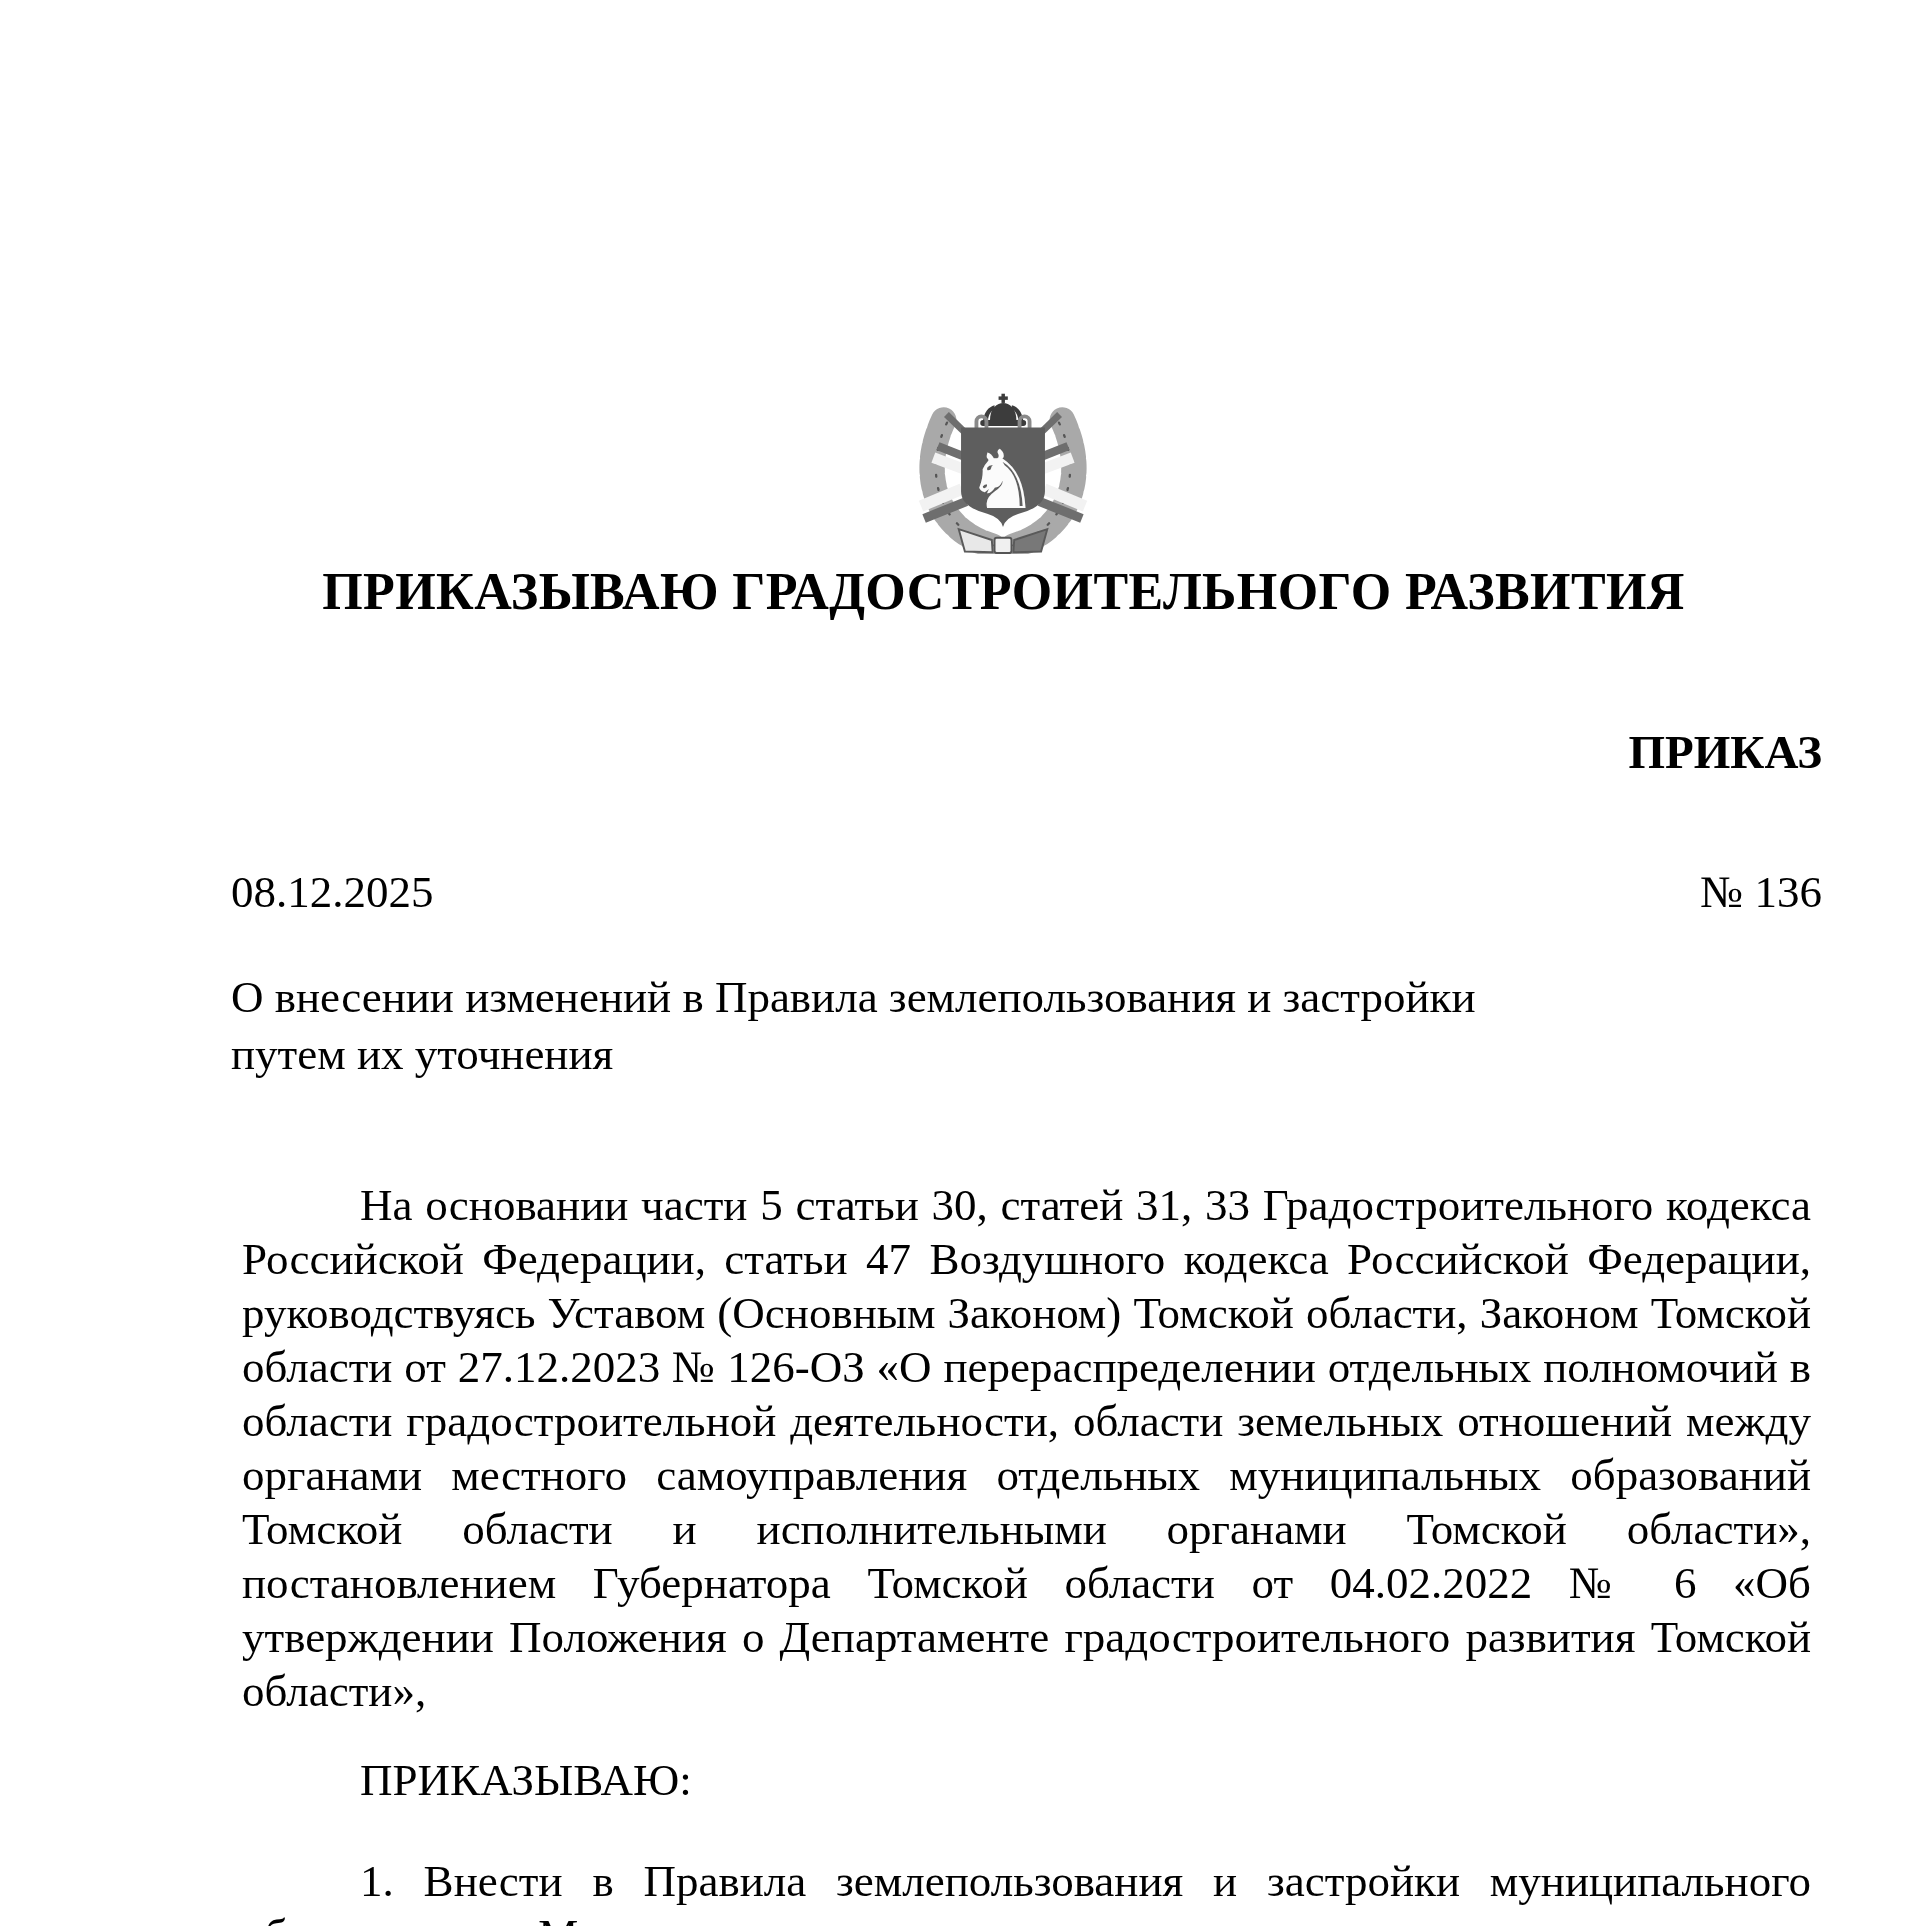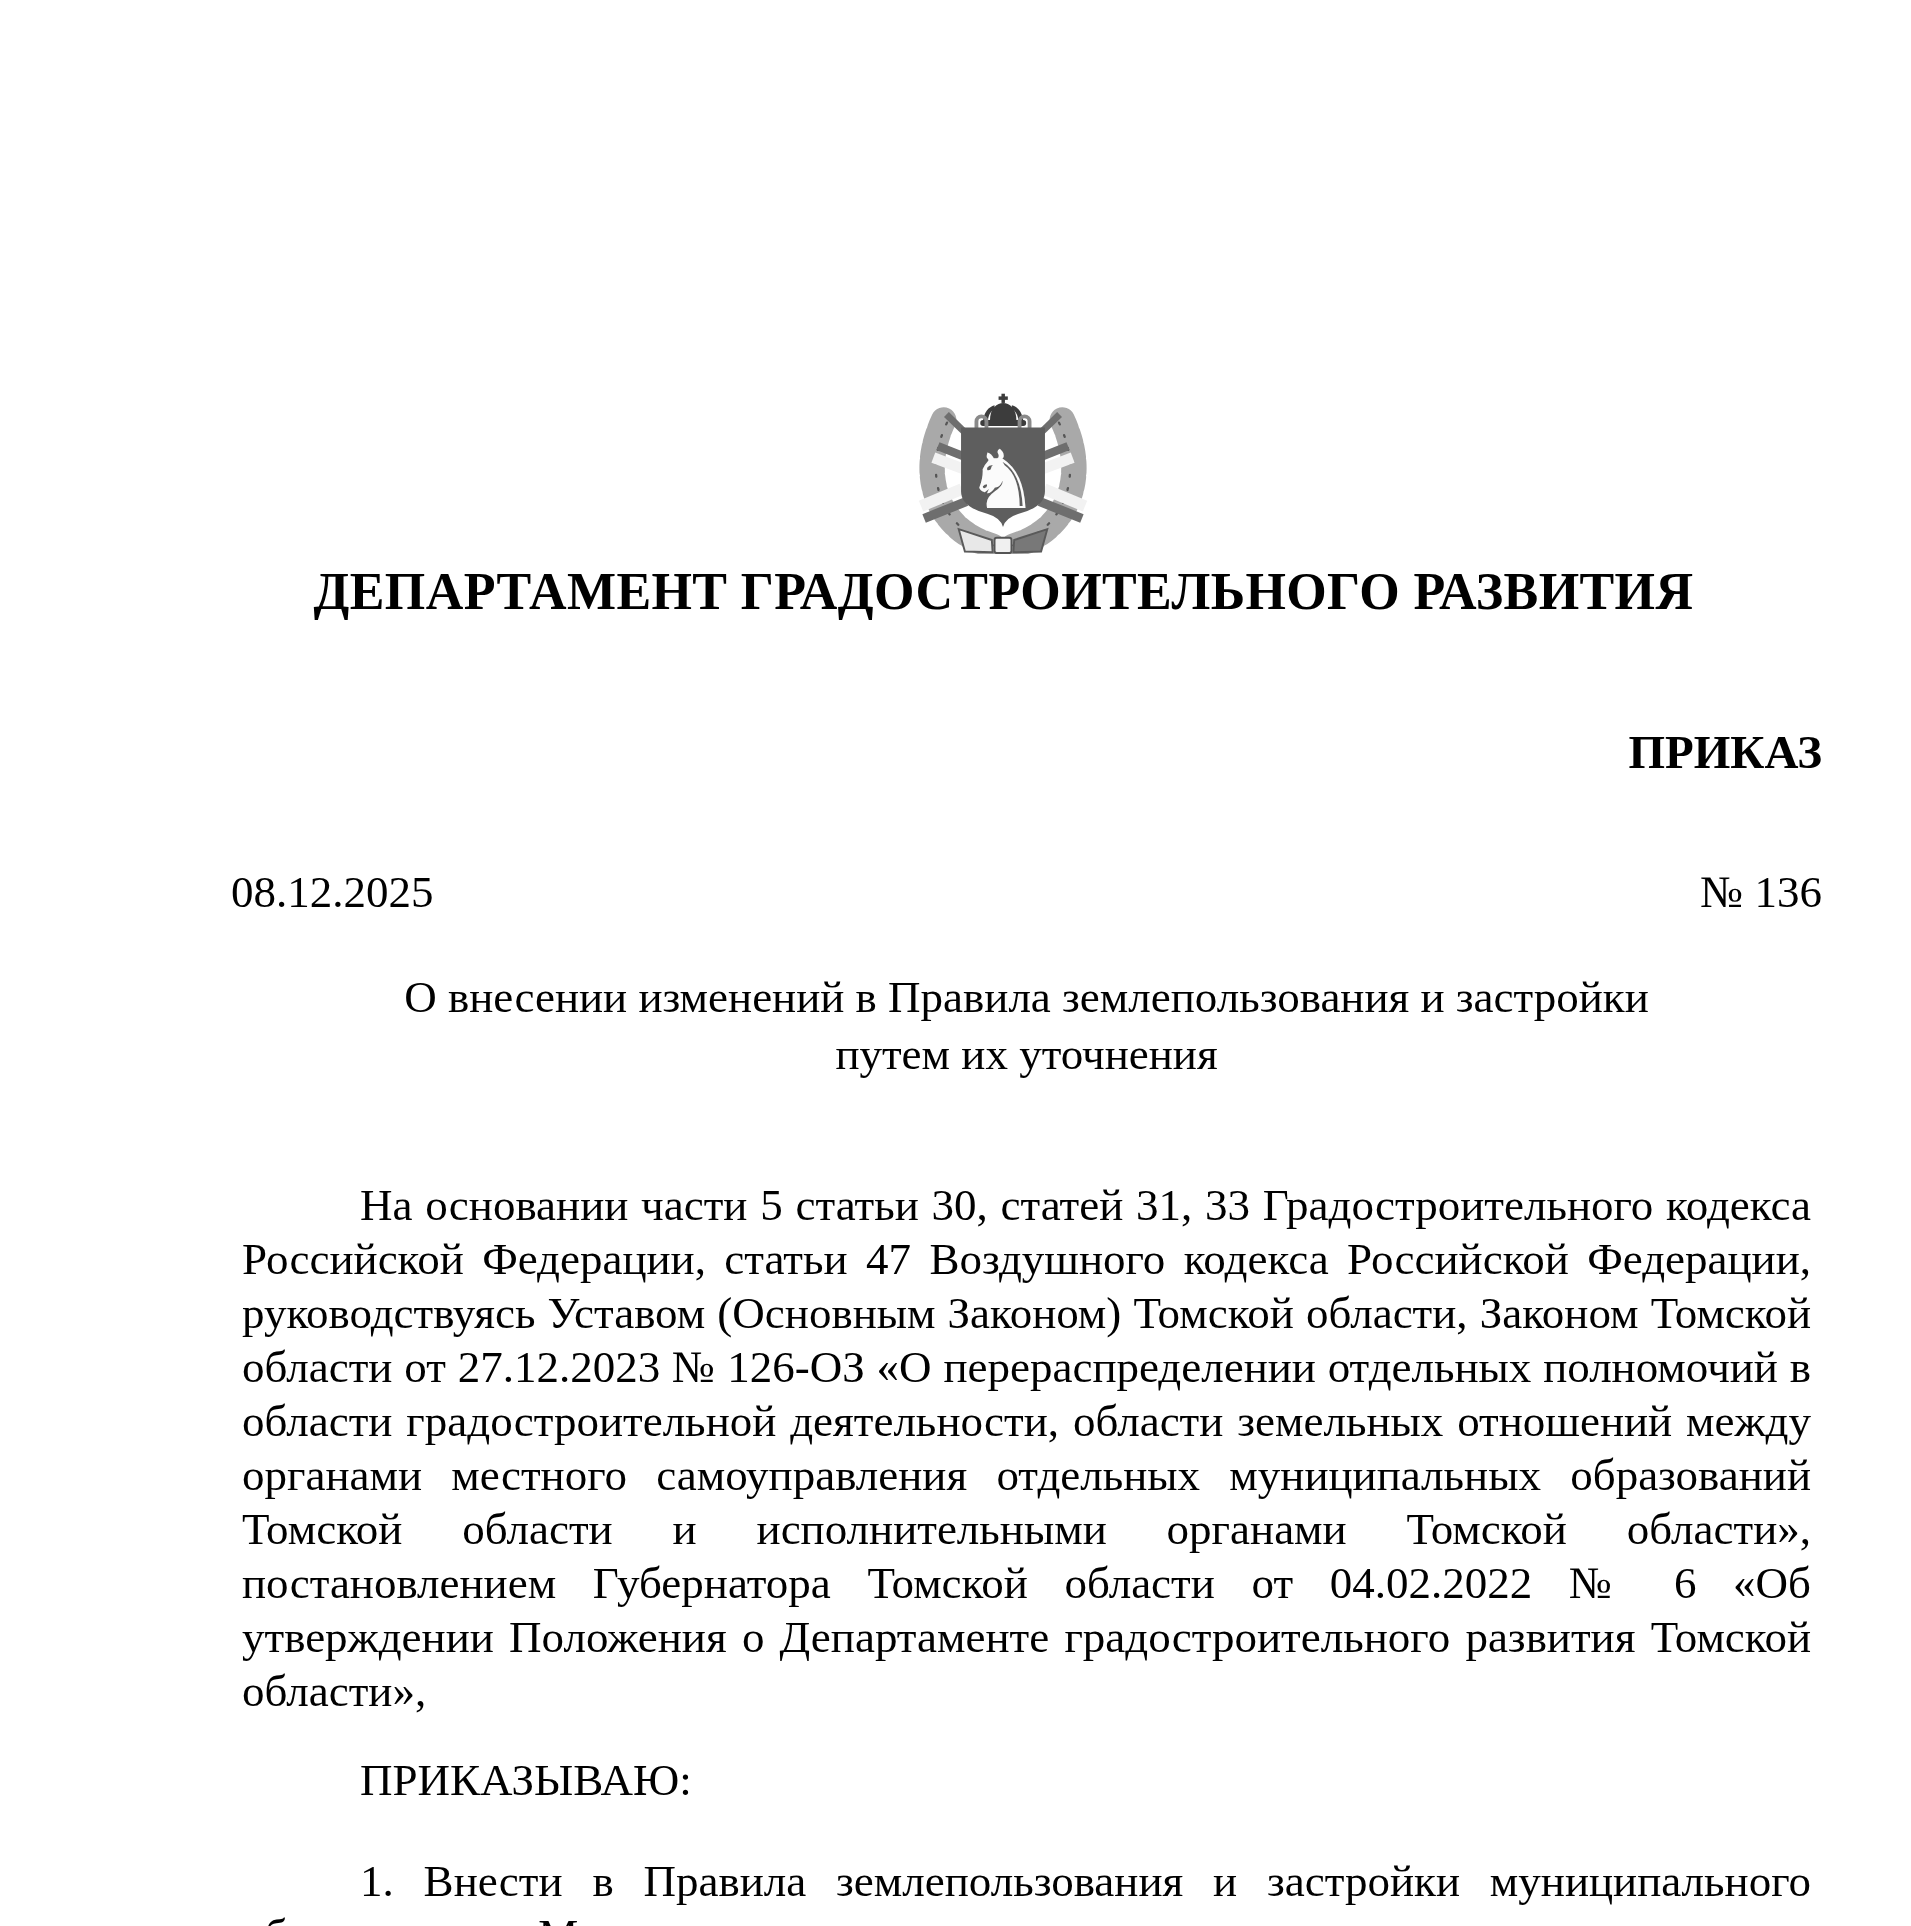--- a/index.html
+++ b/index.html
@@ -54,21 +54,21 @@
     justify-content: space-between;
     align-items: center;
     font-size: 45px;
     line-height: 51px;
   }
   .subject {
     position: absolute;
     left: 231px;
     top: 969px;
     width: 1591px;
-    text-align: center;
+    text-align: left;
     font-size: 45px;
     line-height: 57px;
   }
   .body-text {
     position: absolute;
     left: 231px;
     top: 1167px;
     width: 1591px;
     font-size: 45px;
     line-height: 54px;
@@ -128,21 +128,21 @@
       <path d="M196 96 L196 76 A 13 13 0 0 1 222 76 L222 96"></path>
       <path d="M308 96 L308 76 A 13 13 0 0 1 334 76 L334 96"></path>
     </g>
 
     <path d="M156 92 L374 92 L374 258 Q374 298 306 316 Q272 326 265 350 Q258 326 224 316 Q156 298 156 258 Z" fill="#5e5e5e"></path>
 
     <text x="263" y="300" text-anchor="middle" font-size="210" fill="#fbfbfb" font-family="'DejaVu Sans', sans-serif">♞</text>
   </svg>
 
   <div class="org-name">
-    <div>ДЕПАРТАМЕНТ ГРАДОСТРОИТЕЛЬНОГО РАЗВИТИЯ</div>
+    <div>ПРИКАЗЫВАЮ ГРАДОСТРОИТЕЛЬНОГО РАЗВИТИЯ</div>
   </div>
 
   <div class="doc-type">ПРИКАЗ</div>
 
   <div class="date-row">
     <span>08.12.2025</span>
     <span>№ 136</span>
   </div>
 
   <div class="subject">

